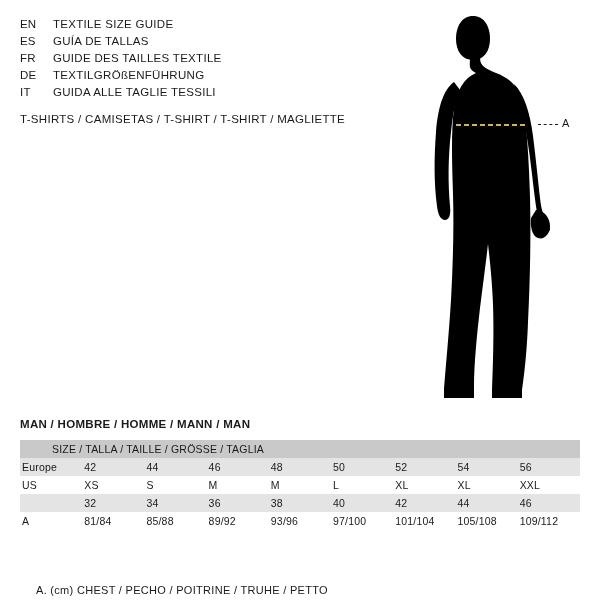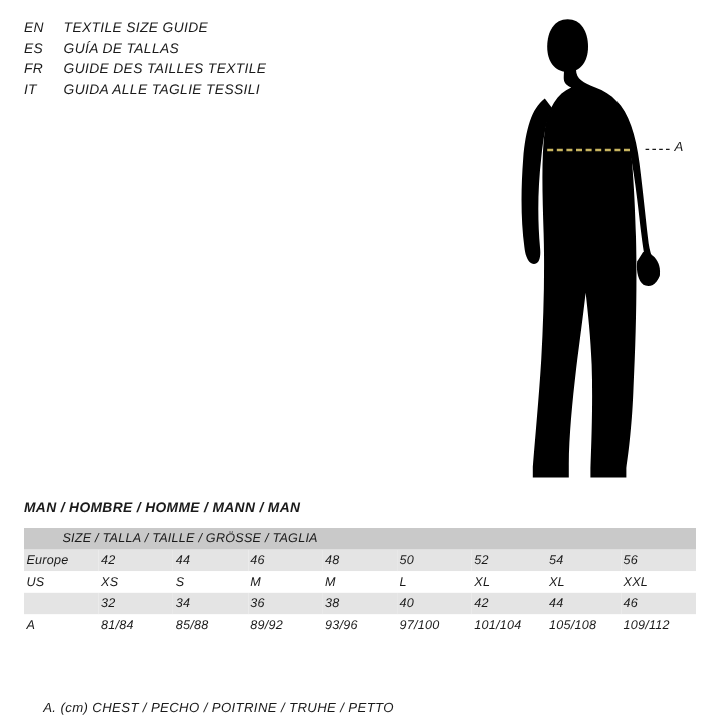--- a/index.html
+++ b/index.html
@@ -12,21 +12,20 @@
     height: 600px;
     font-family: "Liberation Sans", sans-serif;
     color: #1a1a1a;
     position: relative;
     overflow: hidden;
   }
   .page {
     position: relative;
     width: 600px;
     height: 513px;
-    font-style: italic;
   }
 
   
   .lang-block {
     position: absolute;
     left: 20px;
     top: 16px;
     width: 340px;
   }
   .lang-row {
@@ -158,26 +157,31 @@
     </div>
     <div class="lang-row">
       <span class="lang-code">ES</span>
       <span class="lang-text">GUÍA DE TALLAS</span>
     </div>
     <div class="lang-row">
       <span class="lang-code">FR</span>
       <span class="lang-text">GUIDE DES TAILLES TEXTILE</span>
     </div>
     <div class="lang-row">
+      <span class="lang-code">DE</span>
+      <span class="lang-text">TEXTILGRÖßENFÜHRUNG</span>
+    </div>
+    <div class="lang-row">
       <span class="lang-code">IT</span>
       <span class="lang-text">GUIDA ALLE TAGLIE TESSILI</span>
     </div>
   </div>
 
   <div class="garment-block">
+    <div class="garment-line">T-SHIRTS / CAMISETAS / T-SHIRT / T-SHIRT / MAGLIETTE</div>
   </div>
 
   <div class="figure-wrap">
     <svg width="180" height="390" viewBox="0 0 180 390">
 
       <path d="M63 4 C52 4 46 14 46 27 C46 39 52 48 63 48 C74 48 80 39 80 27 C80 14 74 4 63 4 Z" fill="#000000"></path>
 
       <path d="M60 46 L70 46 C70 54 76 57 86 61
                C100 66 110 76 113 92
                C117 115 119 150 120 185

